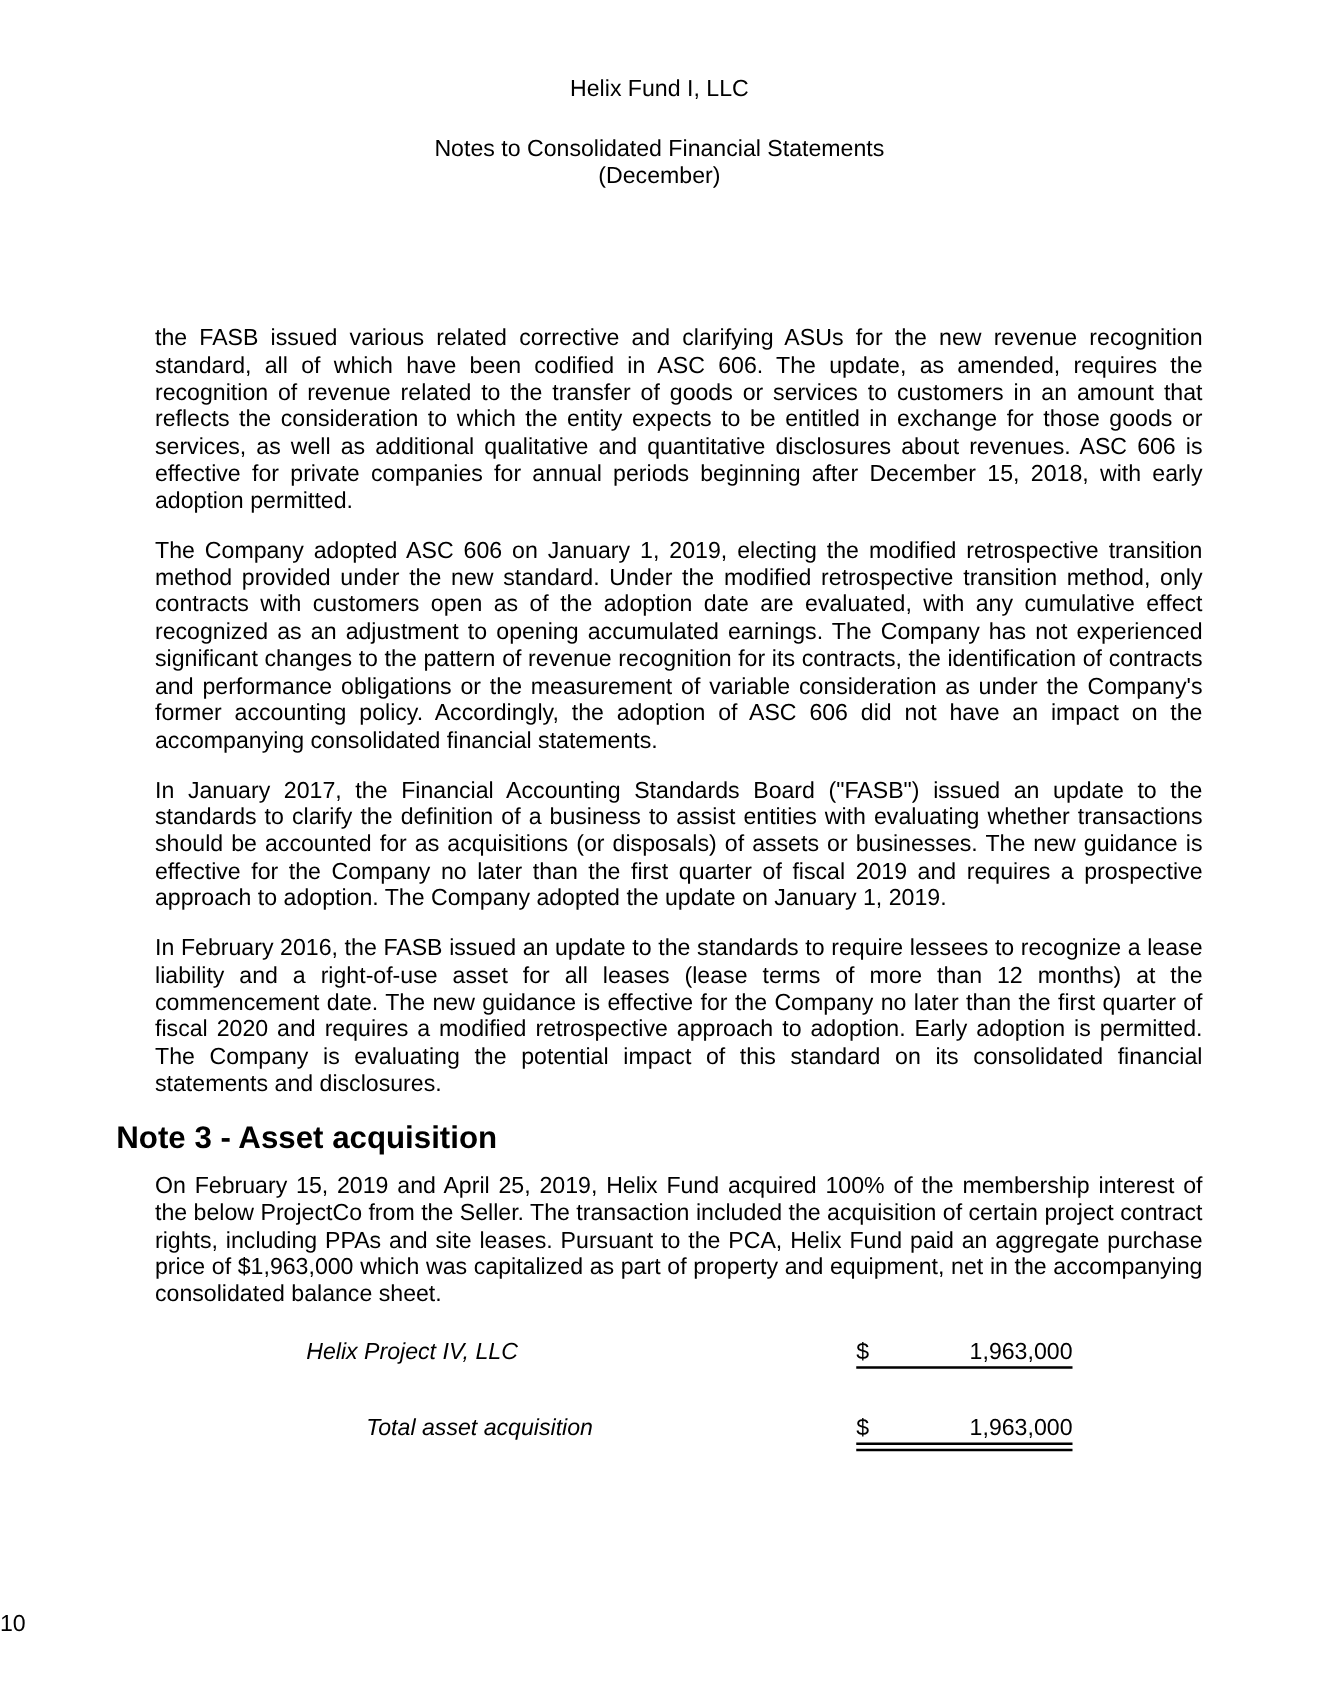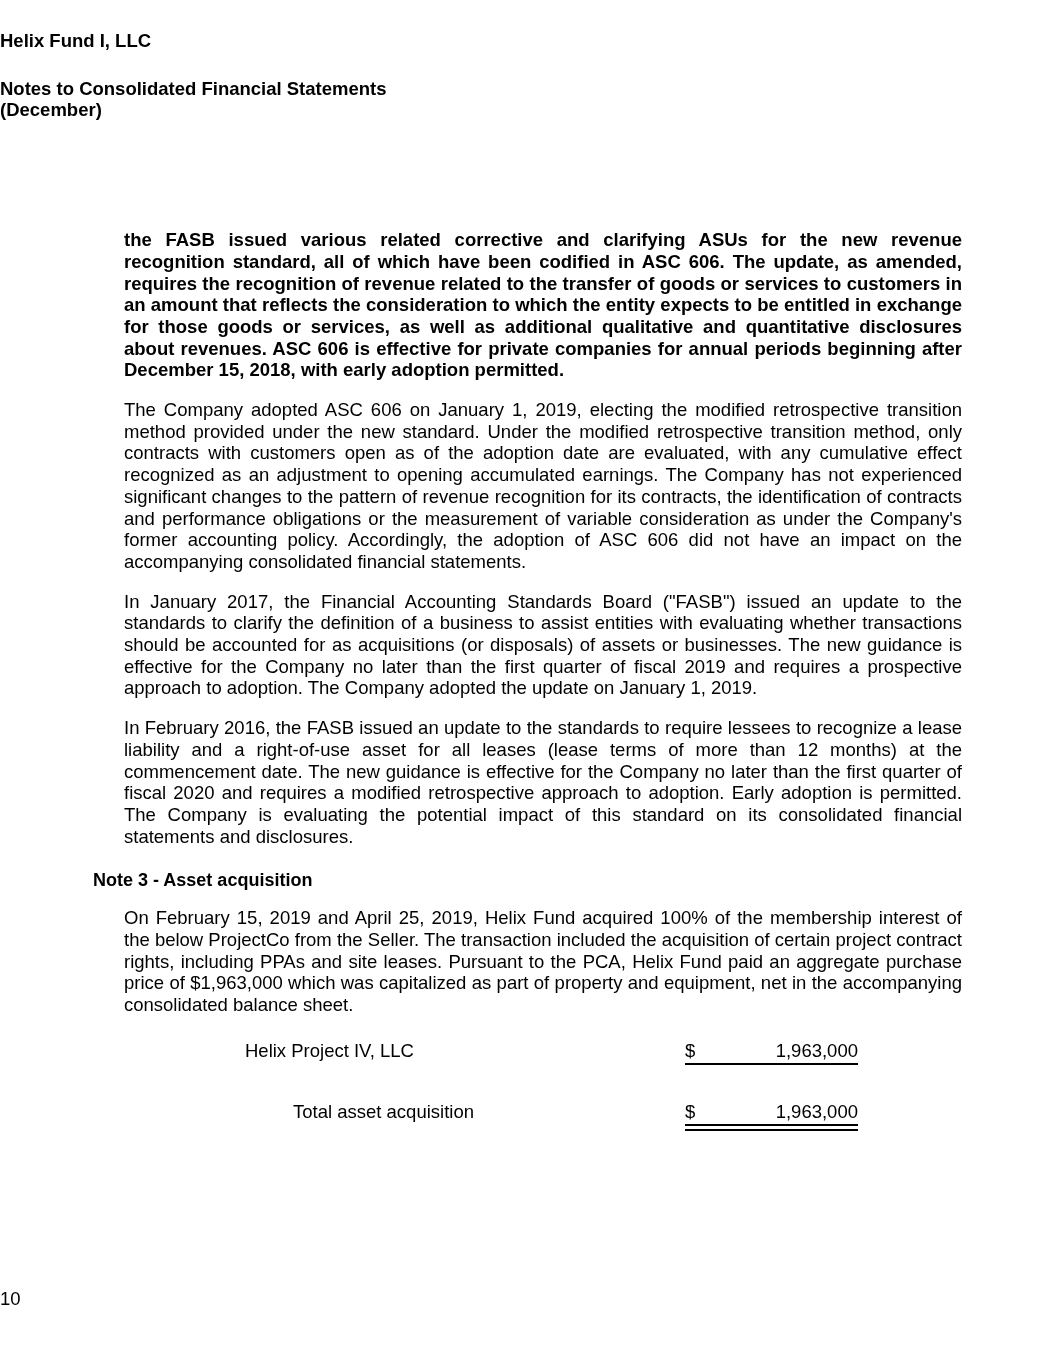--- a/index.html
+++ b/index.html
@@ -9,41 +9,42 @@
     width: 1055px;
     height: 1365px;
     background: #ffffff;
     color: #000000;
     font-family: "Liberation Sans", "DejaVu Sans", sans-serif;
     font-size: 18.5px;
     line-height: 21.7px;
     overflow: hidden;
   }
   .doc-header {
-    padding-top: 30px;
-    font-weight: 700;
+    padding-top: 60px;
+    text-align: center;
+    font-weight: 400;
   }
   .doc-header .company { margin-bottom: 26px; }
   .content {
     margin-left: 124px;
     margin-right: 93px;
     text-align: justify;
   }
   .para { margin: 0 0 18px 0; }
-  .para.first { margin-top: 108px; font-weight: bold; }
+  .para.first { margin-top: 108px; }
   .note-heading {
-    font-size: 18px;
+    font-size: 25px;
     font-weight: 700;
     text-align: left;
     margin: 23px 0 15px -31px;
   }
   .fin-table { margin-top: 24px; }
   .fin-row { position: relative; height: 26px; }
   .row-total { margin-top: 35px; height: 31px; }
-  .fin-label { position: absolute; top: 0; white-space: nowrap; }
+  .fin-label { position: absolute; top: 0; white-space: nowrap; font-style: italic; }
   .row-item .fin-label { left: 121px; }
   .row-total .fin-label { left: 169px; }
   .amount-cell {
     position: absolute;
     left: 561px;
     top: 0;
     width: 173px;
     display: flex;
     justify-content: space-between;
     padding-bottom: 2px;

